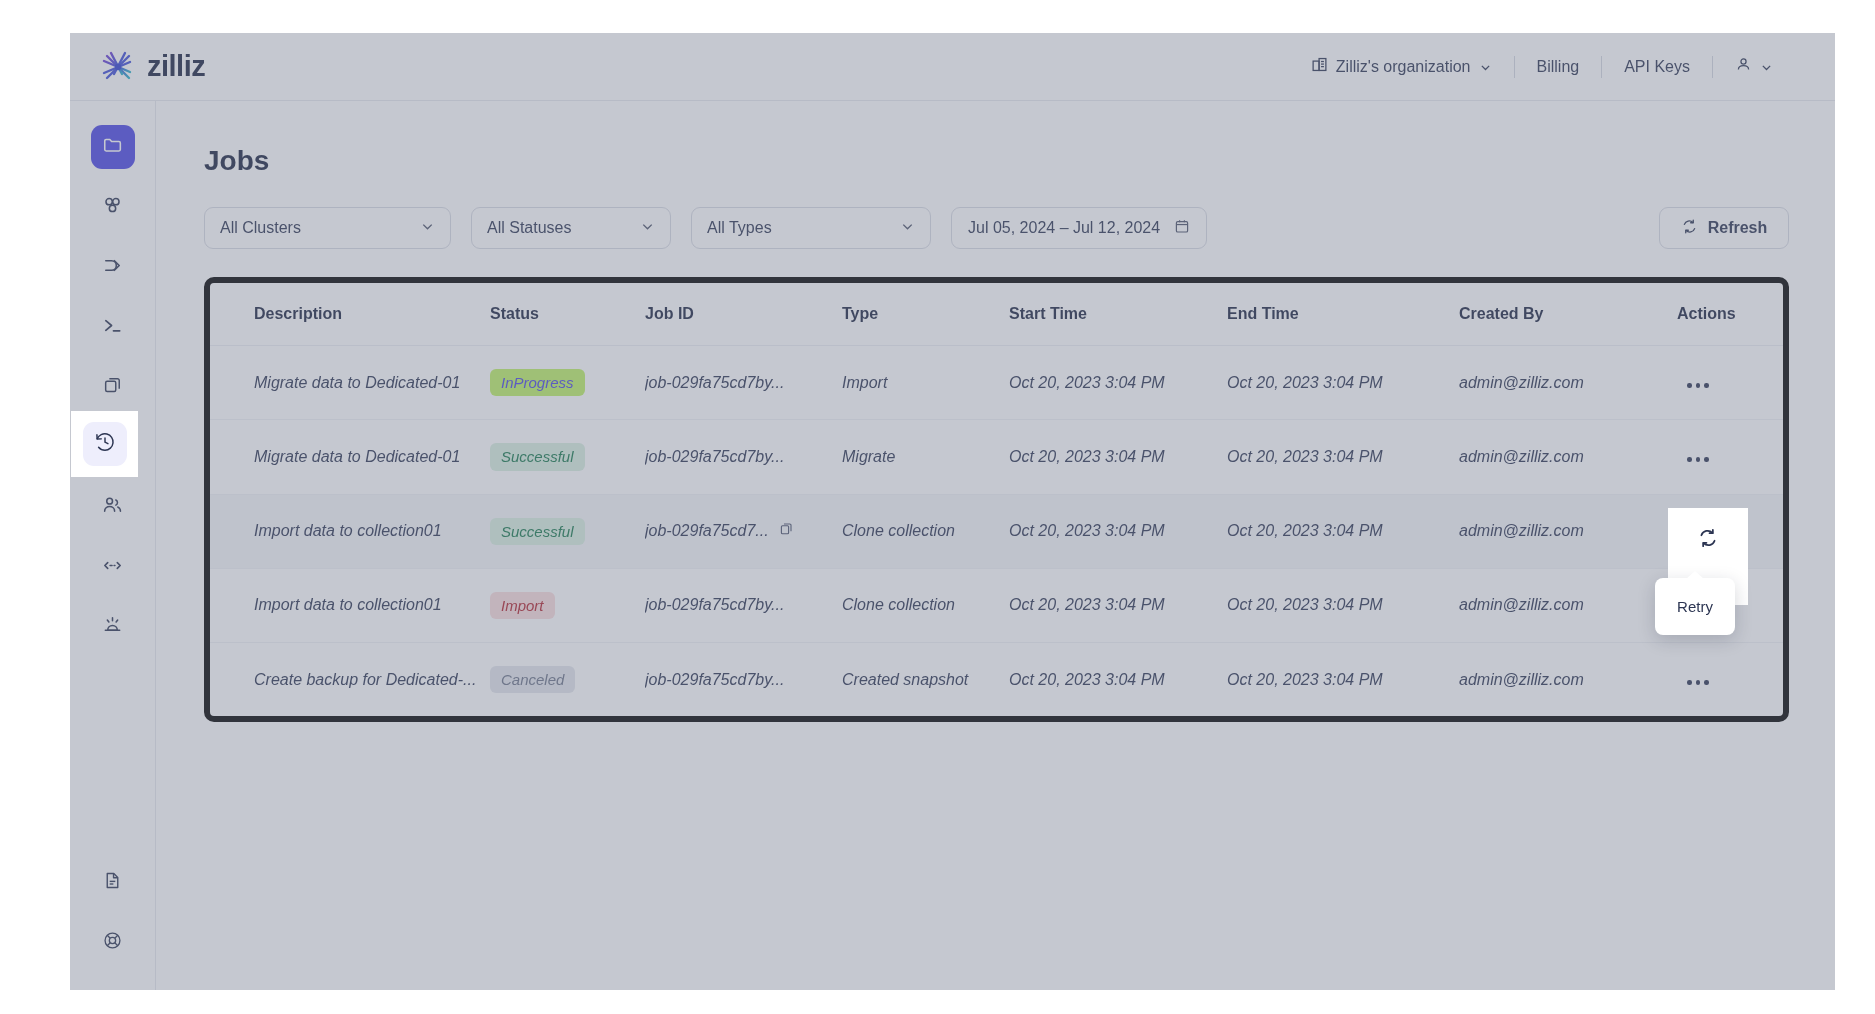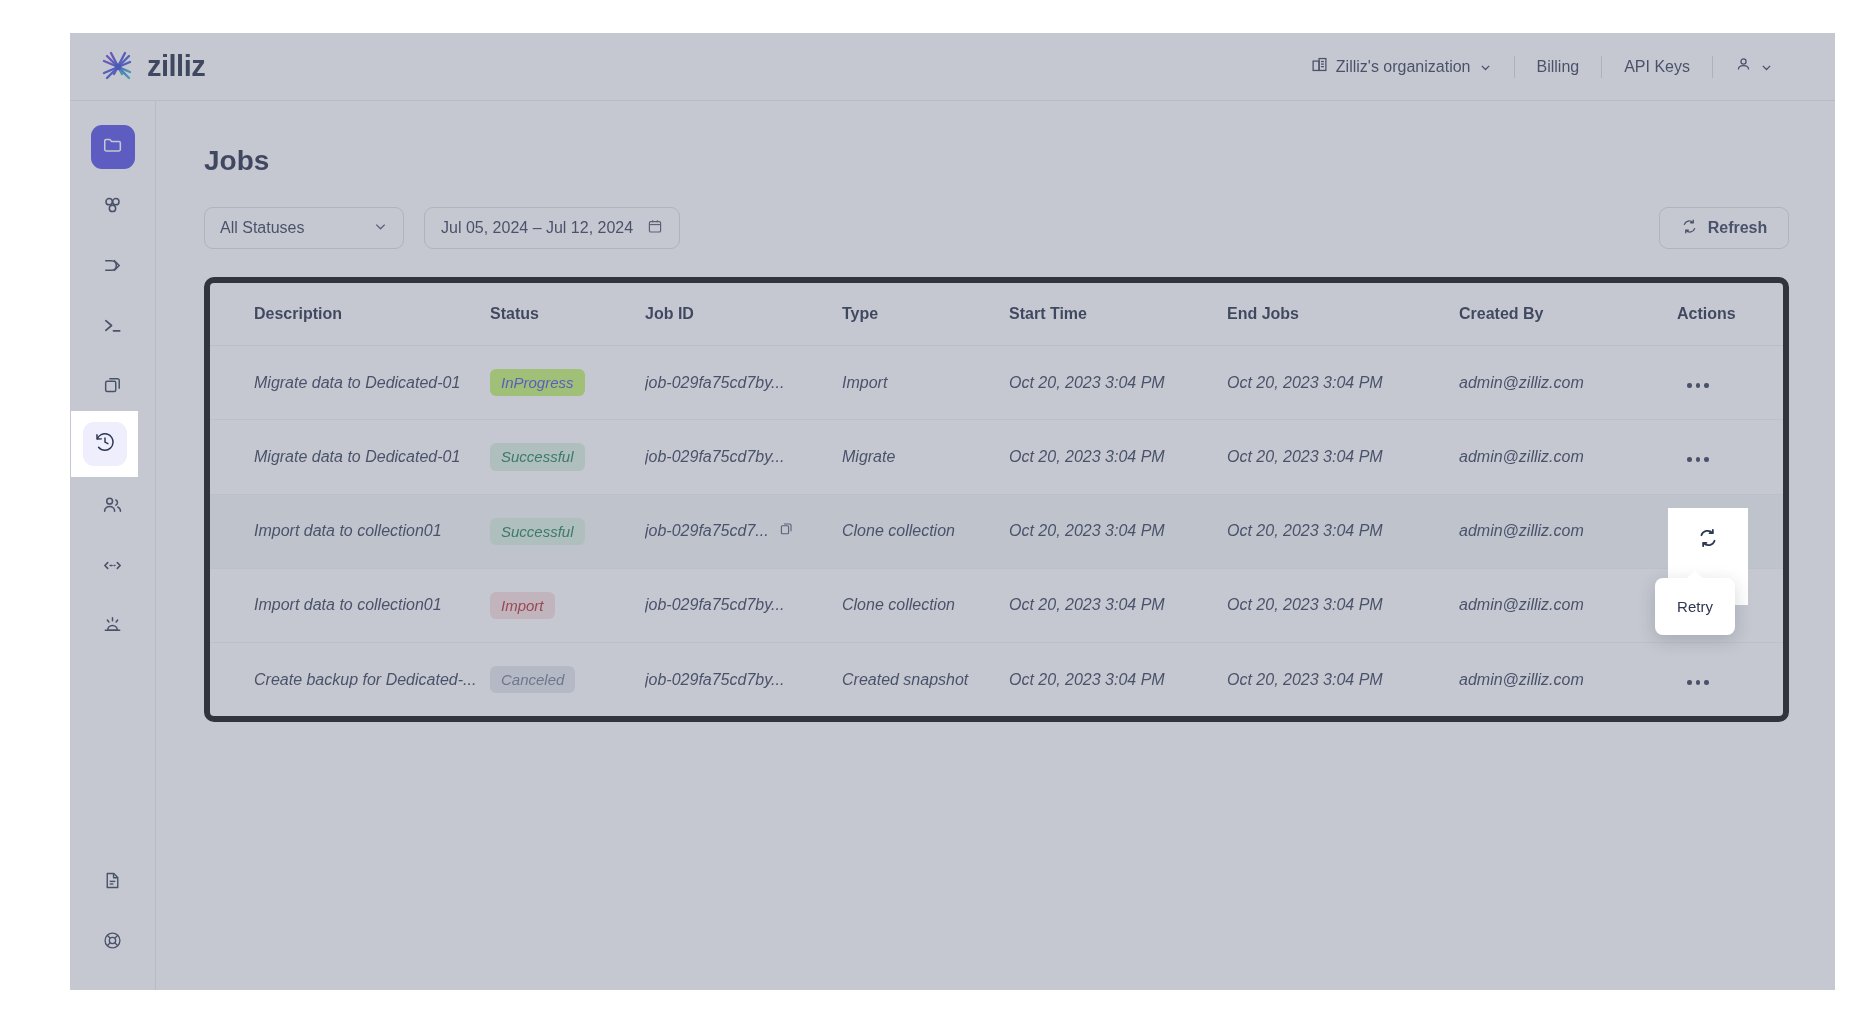--- a/index.html
+++ b/index.html
@@ -390,22 +390,38 @@
           </span>
         </div>
       </div>
     </div>
   </div>
 
   <div id="main">
     <h1 id="page-title">Jobs</h1>
 
     <div id="filter-bar">
+      <div class="select-box w-clusters">
+        <span>All Clusters</span>
+        <span>
+          <svg width="15" height="15" viewBox="0 0 16 16" fill="none" stroke="#4b5268" stroke-width="1.5">
+            <polyline points="3.5,6 8,10.5 12.5,6"></polyline>
+          </svg>
+        </span>
+      </div>
       <div class="select-box w-statuses">
         <span>All Statuses</span>
+        <span>
+          <svg width="15" height="15" viewBox="0 0 16 16" fill="none" stroke="#4b5268" stroke-width="1.5">
+            <polyline points="3.5,6 8,10.5 12.5,6"></polyline>
+          </svg>
+        </span>
+      </div>
+      <div class="select-box w-types">
+        <span>All Types</span>
         <span>
           <svg width="15" height="15" viewBox="0 0 16 16" fill="none" stroke="#4b5268" stroke-width="1.5">
             <polyline points="3.5,6 8,10.5 12.5,6"></polyline>
           </svg>
         </span>
       </div>
       <div class="date-box">
         <span>Jul 05, 2024 – Jul 12, 2024</span>
         <span>
           <svg width="16" height="16" viewBox="0 0 20 20" fill="none" stroke="#4b5268" stroke-width="1.5">
@@ -431,21 +447,21 @@
 
     <div id="table-card">
       <table>
         <thead>
           <tr>
             <th class="c-desc">Description</th>
             <th class="c-status">Status</th>
             <th class="c-jobid">Job ID</th>
             <th class="c-type">Type</th>
             <th class="c-start">Start Time</th>
-            <th class="c-end">End Jobs</th>
+            <th class="c-end">End Time</th>
             <th class="c-created">Created By</th>
             <th class="c-actions">Actions</th>
           </tr>
         </thead>
         <tbody id="table-body">
             <tr>
               <td class="c-desc">Migrate data to Dedicated-01</td>
               <td class="c-status"><span class="badge inprogress">InProgress</span></td>
               <td class="c-jobid">
                 <div class="jobid-cell">

